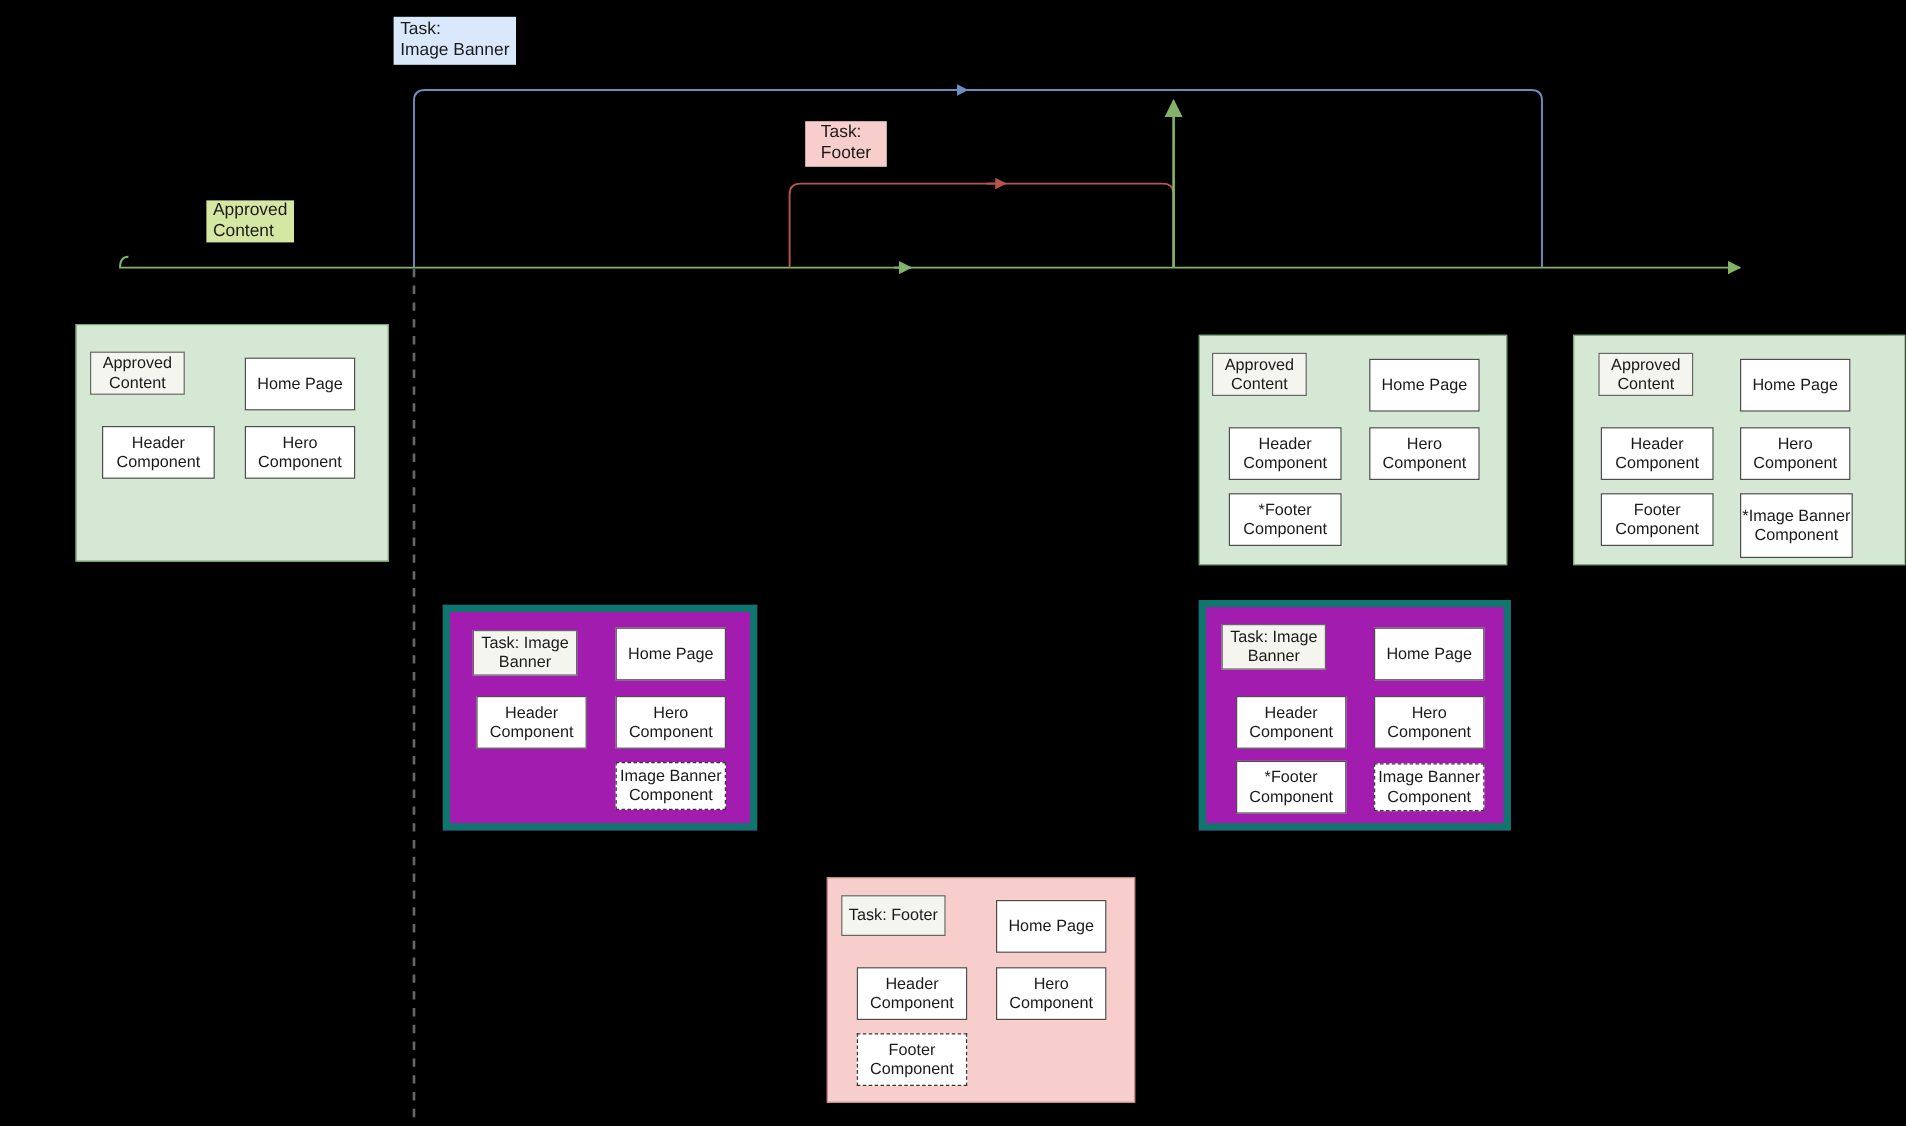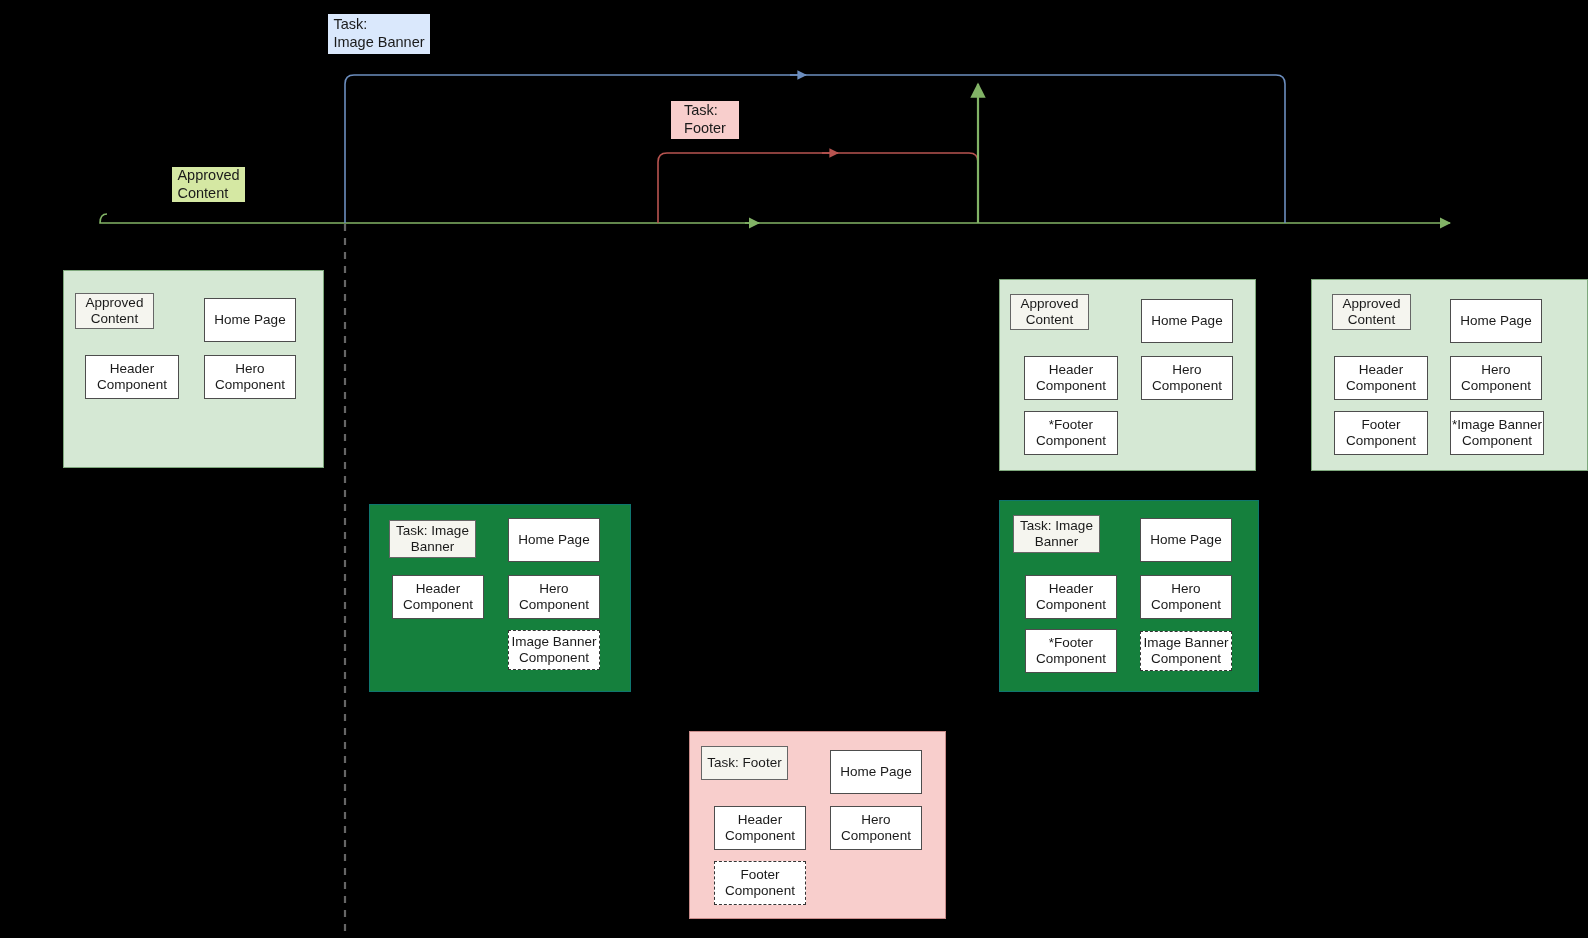--- a/index.html
+++ b/index.html
@@ -37,21 +37,21 @@
   .chip.blue  { background:#dae8fc; }
   .chip.red   { background:#f8cecc; }
   .chip.green { background:#d5e8a3; }
 
   
   .state{
     position:absolute;
     box-sizing:border-box;
   }
   .state.green{ background:#d5e8d4; border:1px solid #7ea87c; }
-  .state.blue { background:#15803d; border:1px solid #0f766e;padding-left:28px; }
+  .state.blue { background:#a21caf; border:6px solid #0f766e;padding-left:28px; }
   .state.red  { background:#f8cecc; border:1px solid #c98c8a; }
 
   
   .node{
     position:absolute;
     box-sizing:border-box;
     display:flex;
     align-items:center;
     justify-content:center;
     text-align:center;
@@ -136,21 +136,21 @@
       <div class="state green" style="left: 1311px; top: 279px; width: 277px; height: 192px;">
         <div class="node task" style="left: 20px; top: 14px; width: 79px; height: 36px;">Approved
 Content</div>
         <div class="node" style="left: 138px; top: 19px; width: 92px; height: 44px;">Home Page</div>
         <div class="node" style="left: 22px; top: 76px; width: 94px; height: 44px;">Header
 Component</div>
         <div class="node" style="left: 138px; top: 76px; width: 92px; height: 44px;">Hero
 Component</div>
         <div class="node" style="left: 22px; top: 131px; width: 94px; height: 44px;">Footer
 Component</div>
-        <div class="node" style="left: 138px; top: 131px; width: 94px; height: 44px;">*Image Banner
+        <div class="node" style="left: 138px; top: 131px; width: 94px; height: 54px;">*Image Banner
 Component</div>
       </div>
       <div class="state blue" style="left: 369px; top: 504px; width: 262px; height: 188px;">
         <div class="node task" style="left: 19px; top: 15px; width: 87px; height: 38px;">Task: Image
 Banner</div>
         <div class="node" style="left: 138px; top: 13px; width: 92px; height: 44px;">Home Page</div>
         <div class="node" style="left: 22px; top: 70px; width: 92px; height: 44px;">Header
 Component</div>
         <div class="node" style="left: 138px; top: 70px; width: 92px; height: 44px;">Hero
 Component</div>

